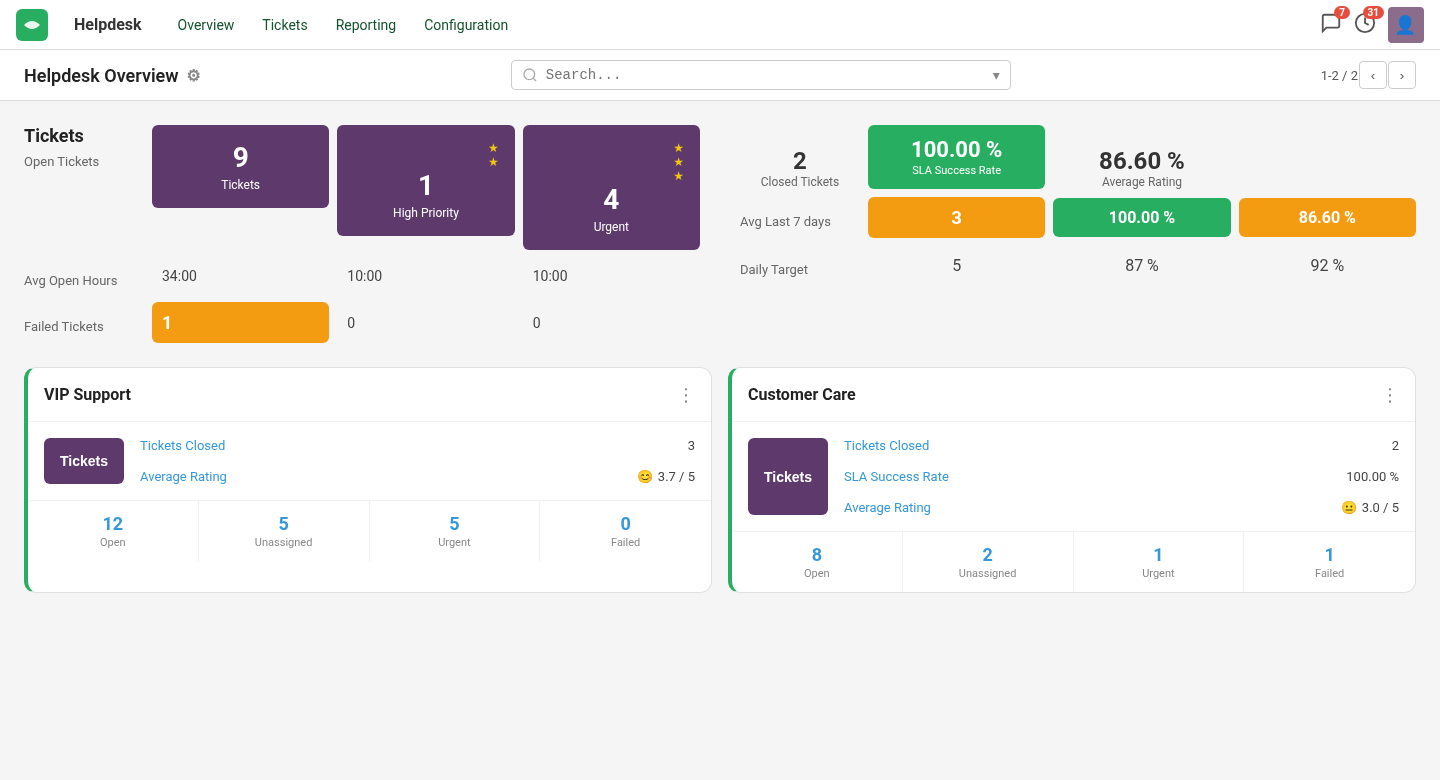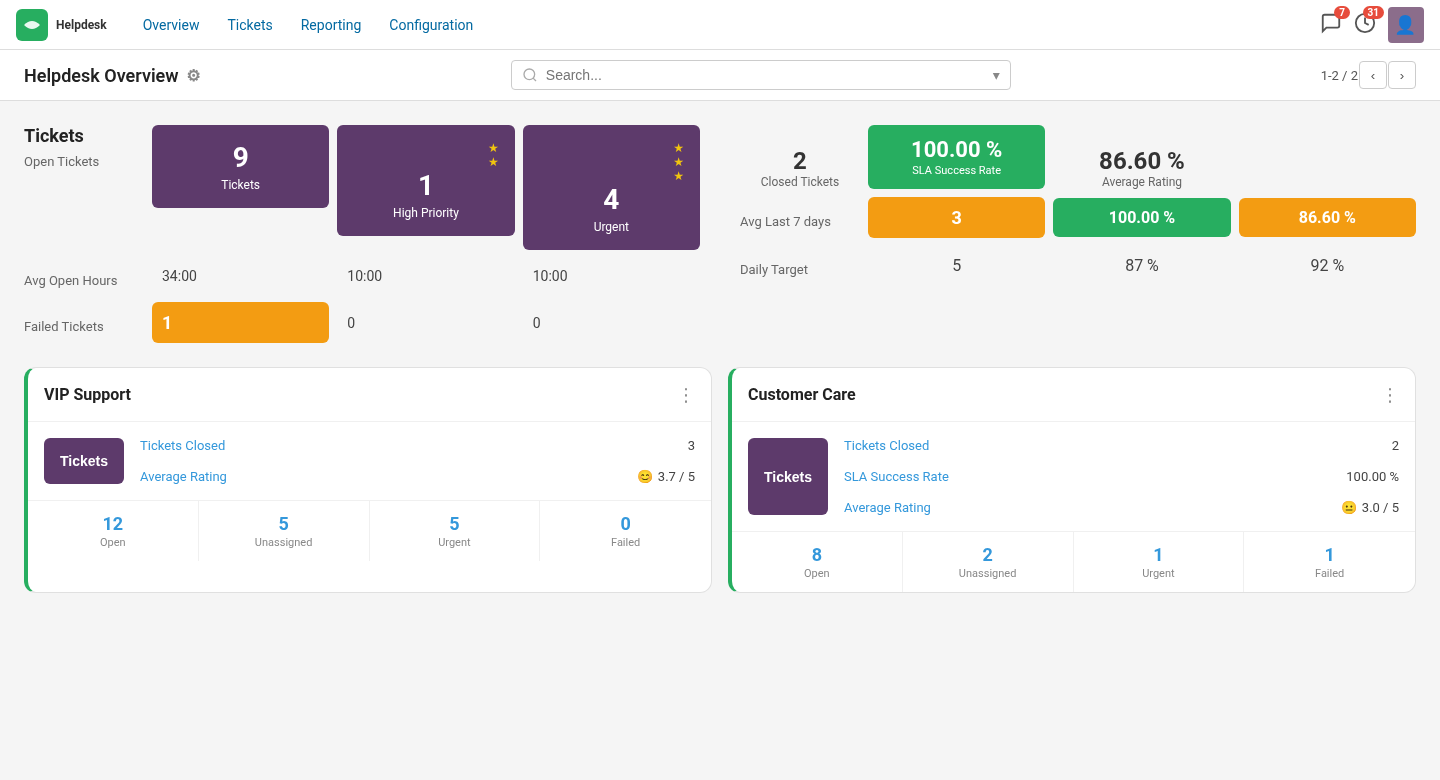--- a/index.html
+++ b/index.html
@@ -11,37 +11,37 @@
       border-bottom: 1px solid #ddd;
       display: flex;
       align-items: center;
       padding: 0 16px;
       height: 50px;
       gap: 24px;
     }
     .logo-area {
       display: flex;
       align-items: center;
-      gap: 8px;
+      gap: 26px;
       font-weight: 700;
-      font-size: 12px;
+      font-size: 16px;
       color: #333;
     }
     .logo-icon {
       width: 32px;
       height: 32px;
     }
     .nav-links {
       display: flex;
       gap: 4px;
       flex: 1;
     }
     .nav-link {
       padding: 8px 12px;
-      color: #0369a1;
+      color: #14532d;
       cursor: pointer;
       border-radius: 4px;
       font-size: 14px;
     }
     .nav-right {
       display: flex;
       align-items: center;
       gap: 12px;
     }
     .icon-badge {
@@ -100,20 +100,21 @@
       background: #fff;
       padding: 6px 10px;
       gap: 8px;
     }
     .search-bar input {
       border: none;
       outline: none;
       flex: 1;
       font-size: 14px;
       color: #555;
+      font-family: Liberation Mono, monospace;
     }
     .pagination-area {
       display: flex;
       align-items: center;
       gap: 1px;
       margin-left: auto;
     }
     .pagination-text {
       font-size: 13px;
       color: #555;

